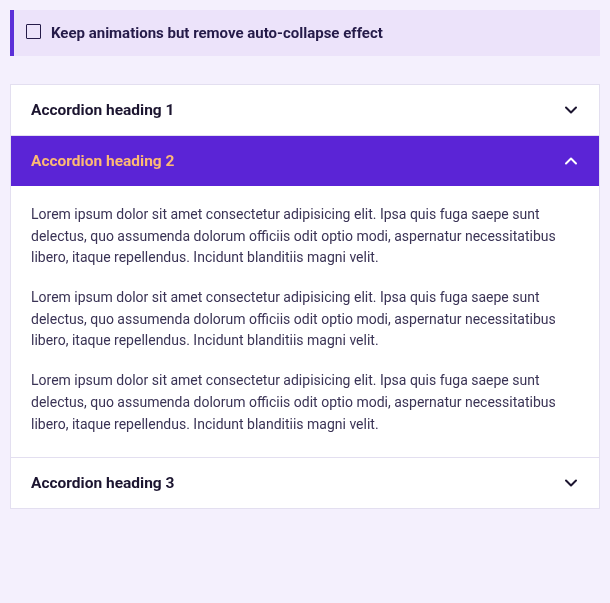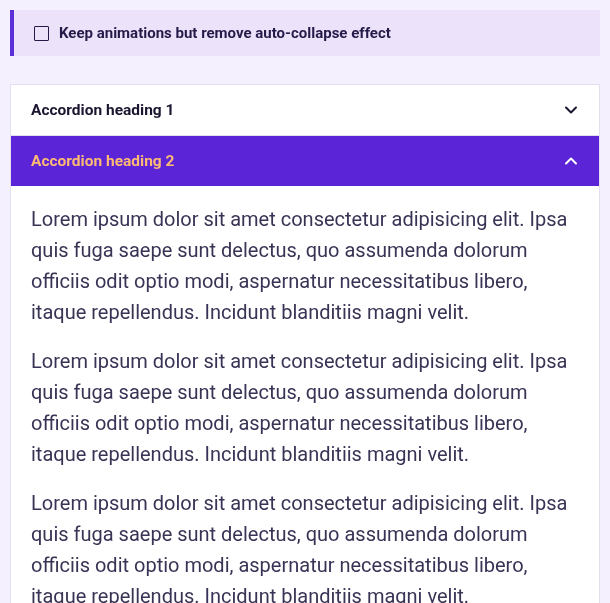--- a/index.html
+++ b/index.html
@@ -13,23 +13,23 @@
       padding: 0;
       width: 610px;
       height: 603px;
     }
     .page {
       padding: 10px;
     }
     .instruction-bar {
       background: #ece3fa;
       border-left: 4px solid #5b2fd8;
-      padding: 14px 20px;
+      padding: 14px 12px;
       display: flex;
-      align-items: center;
+      align-items: flex-start;
       gap: 10px;
       margin-bottom: 28px;
     }
     .checkbox-box {
       width: 15px;
       height: 15px;
       border: 1.5px solid #251b49;
       border-radius: 1px;
       flex-shrink: 0;
     }
@@ -72,21 +72,21 @@
       justify-content: center;
       flex-shrink: 0;
     }
     .chevron svg {
       display: block;
     }
     .accordion-body {
       padding: 18px 20px 22px 20px;
     }
     .accordion-body p {
-      font-size: 20px;
+      font-size: 14px;
       line-height: 1.55;
       color: #3a3355;
       margin-bottom: 18px;
     }
     .accordion-body p:last-child {
       margin-bottom: 0;
     }
   </style>
 </head>
 <body>

